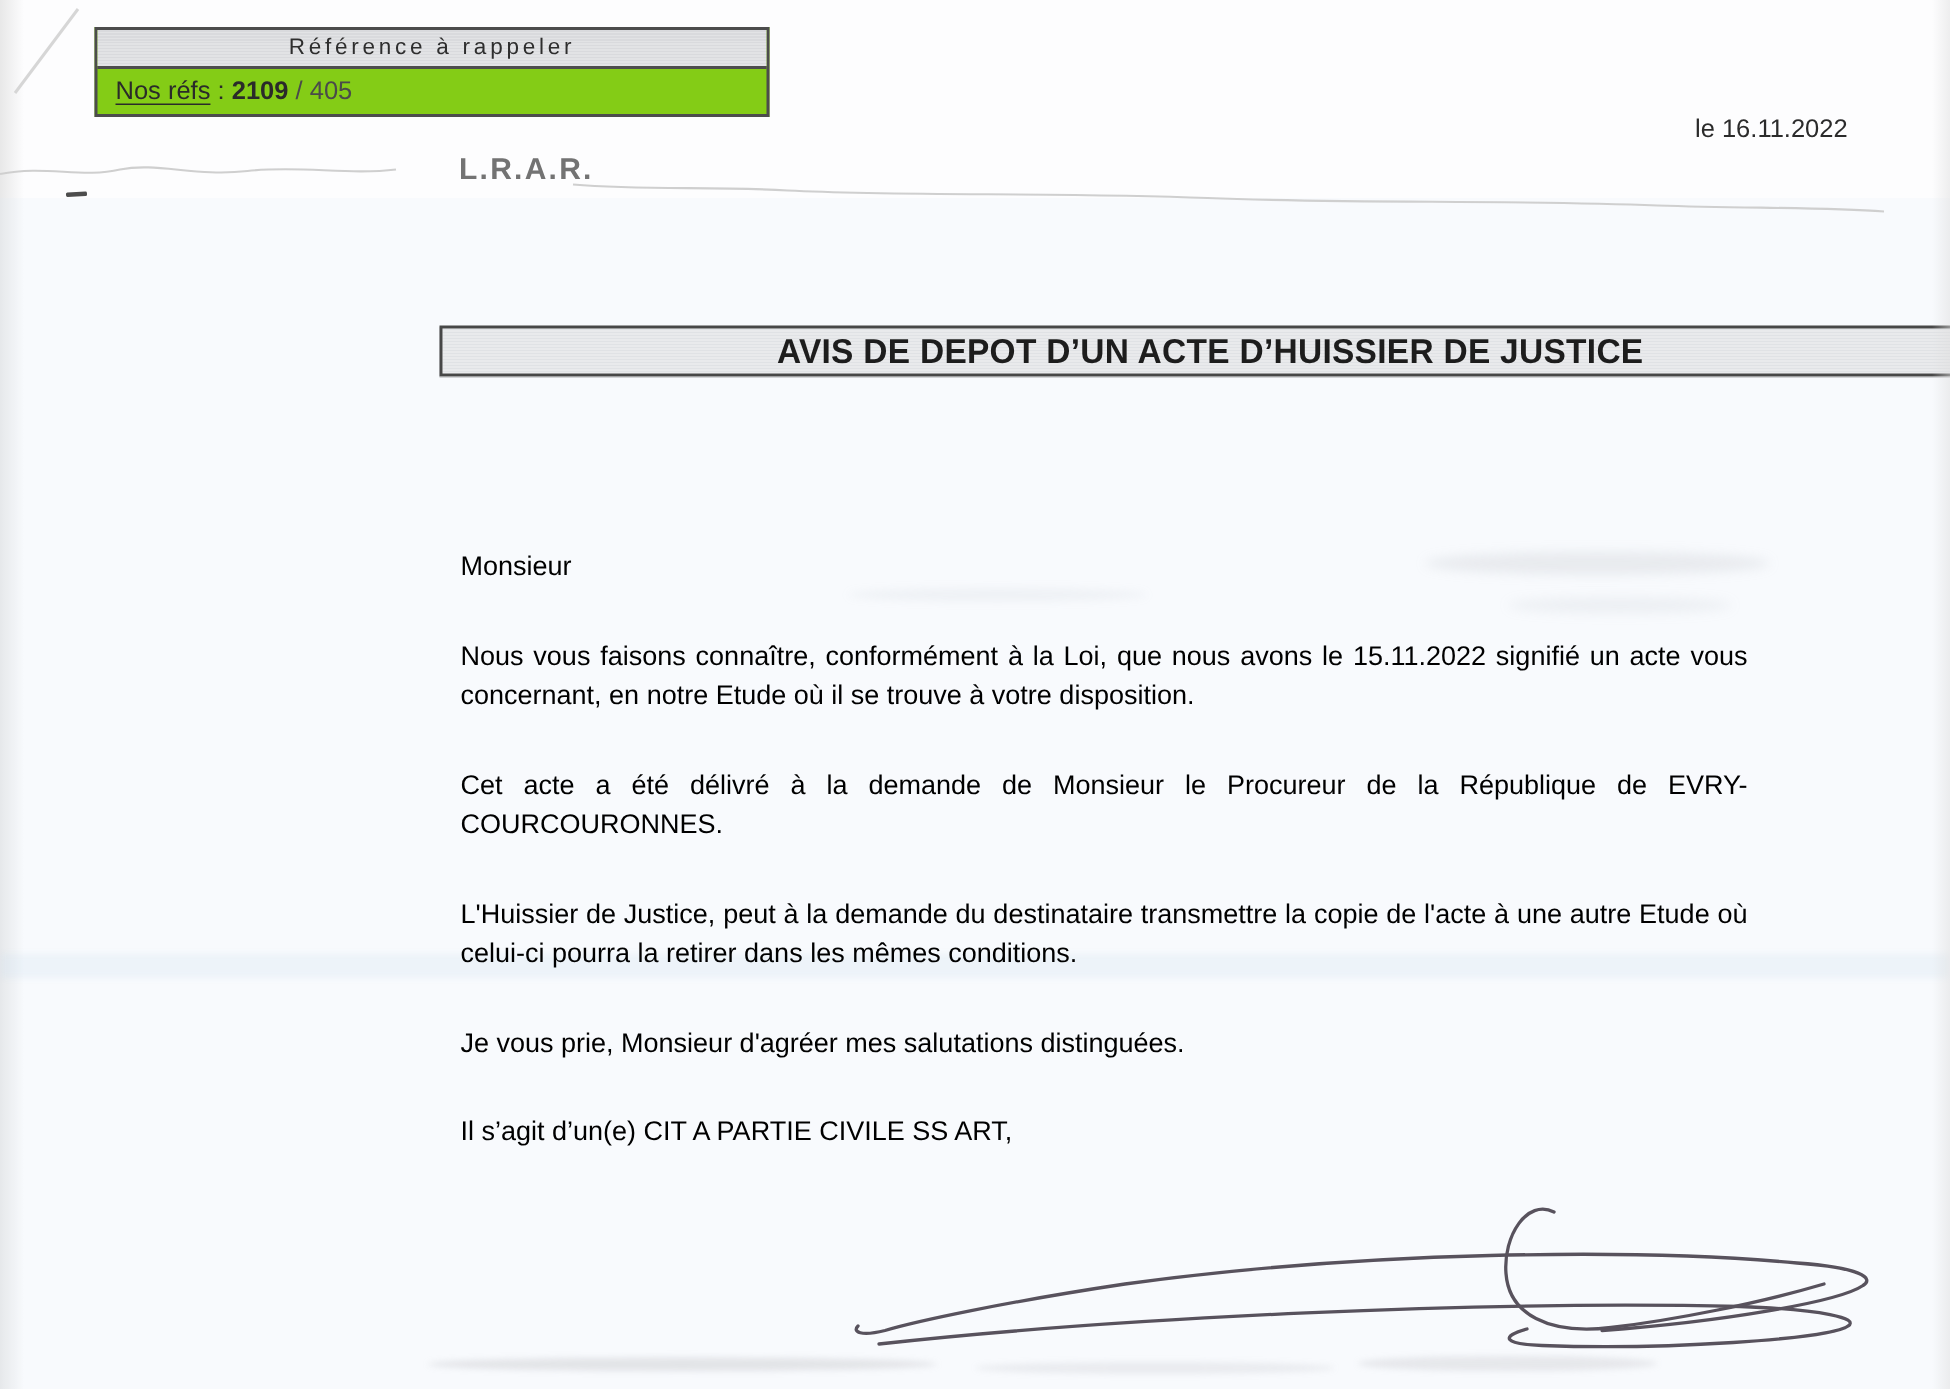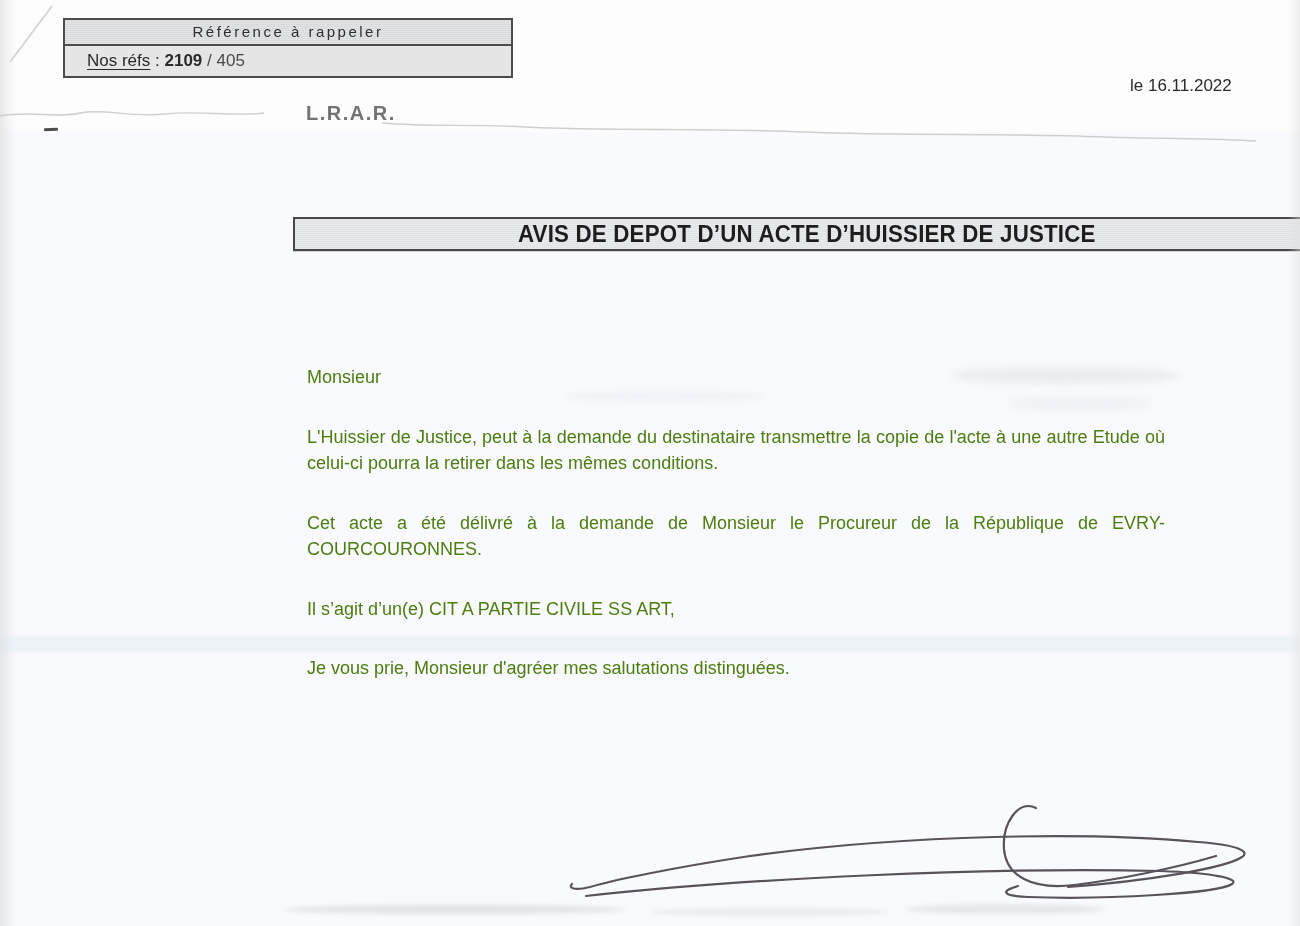--- a/index.html
+++ b/index.html
@@ -29,31 +29,31 @@
   }
   .fold-band {
     position: absolute; left: 0; top: 636px; width: 1300px; height: 16px;
     background: rgba(205,224,240,0.26); filter: blur(2px); pointer-events: none;
   }
   .artifacts { position: absolute; left: 0; top: 0; pointer-events: none; }
 
   
   .ref-box {
     position: absolute; left: 63px; top: 18px; width: 450px;
-    border: 2px solid #4c4c4c; background: #e5e5e5;
+    border: 2px solid #4c4c4c; background: #84cc16;
     box-sizing: border-box;
   }
   .ref-head {
     height: 24px; line-height: 24px; text-align: center;
     border-bottom: 2px solid #4c4c4c;
     background: repeating-linear-gradient(0deg, #e2e3e5 0 1px, #d9dadd 1px 2px);
     font-size: 15px; letter-spacing: 2.5px; color: #2e2e2e;
   }
   .ref-val {
-    height: 30px; line-height: 30px; padding-left: 22px;
+    height: 30px; line-height: 30px; padding-left: 12px;
     font-size: 17px; color: #2a2a2a; white-space: pre;
   }
   .ref-val .u { text-decoration: underline; text-underline-offset: 3px; }
   .ref-val .b { font-weight: 700; }
   .ref-val .dim { color: #4a4a4a; }
 
   .date-line {
     position: absolute; left: 1130px; top: 76px;
     font-size: 17px; color: #2b2b2b;
   }
@@ -76,21 +76,21 @@
     box-shadow: 0 1px 0 rgba(0,0,0,0.15);
   }
   .title-box span {
     font-size: 23px; font-weight: 700; letter-spacing: 0.2px; color: #1d1d1d;
     transform: scaleX(0.97); white-space: nowrap;
   }
 
   
   .body-block {
     position: absolute; left: 307px; top: 364px; width: 858px;
-    font-size: 18px; line-height: 26.5px; color: #4d7c0f;
+    font-size: 18px; line-height: 26.5px; color: #000000;
   }
   .body-block p { margin: 0 0 33px 0; }
   .para { text-align: justify; text-align-last: left; }
   .b { font-weight: 700; }
 
   
   .signature { position: absolute; left: 550px; top: 792px; }
 
   
   .smudge { position: absolute; border-radius: 50%; pointer-events: none; }
@@ -125,24 +125,25 @@
 
   <div class="lrar">L.R.A.R.</div>
   <div class="fold-dash"></div>
 
   <div class="title-box">
     <span>AVIS DE DEPOT D’UN ACTE D’HUISSIER DE JUSTICE</span>
   </div>
 
   <div class="body-block">
     <p>Monsieur</p>
+    <p class="para">Nous vous faisons connaître, conformément à la Loi, que nous avons le 15.11.2022 signifié un acte vous concernant, en notre Etude où il se trouve à votre disposition.</p>
+    <p class="para">Cet acte a été délivré à la demande de Monsieur le Procureur de la République de EVRY-COURCOURONNES.</p>
     <p class="para">L'Huissier de Justice, peut à la demande du destinataire transmettre la copie de l'acte à une autre Etude où celui-ci pourra la retirer dans les mêmes conditions.</p>
-    <p class="para">Cet acte a été délivré à la demande de Monsieur le Procureur de la République de EVRY-COURCOURONNES.</p>
+    <p class="para">Je vous prie, Monsieur d'agréer mes salutations distinguées.</p>
     <p class="para">Il s’agit d’un(e) CIT A PARTIE CIVILE SS ART,</p>
-    <p class="para">Je vous prie, Monsieur d'agréer mes salutations distinguées.</p>
   </div>
 
   <svg class="signature" width="710" height="120" viewBox="0 0 710 120">
     <g fill="none" stroke="#4b4450" stroke-width="2.2" stroke-linecap="round" opacity="0.92">
       <path d="M 486,16 C 468,7 452,32 454,57 C 456,84 482,98 524,93 C 566,88 622,77 666,64"></path>
       <path d="M 22,92 C 18,96 24,99 40,95 C 60,89 120,76 200,64 C 360,42 540,40 648,50 C 690,53 700,60 692,65 C 676,76 598,89 518,95"></path>
       <path d="M 36,104 C 200,86 440,75 610,79 C 666,81 690,87 682,92 C 670,101 558,108 478,105 C 452,104 450,99 468,94"></path>
     </g>
   </svg>
 

